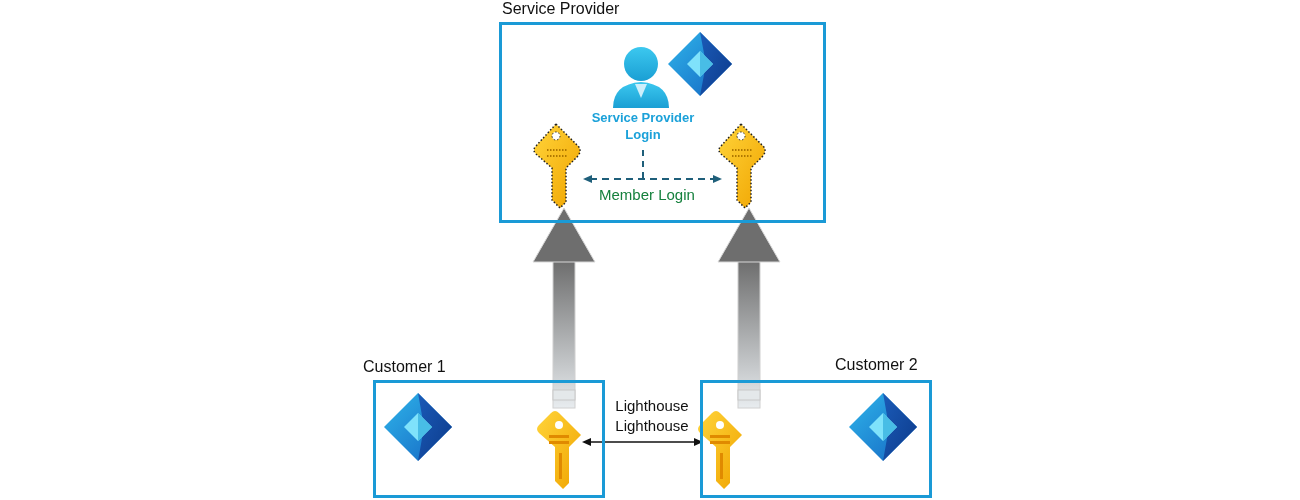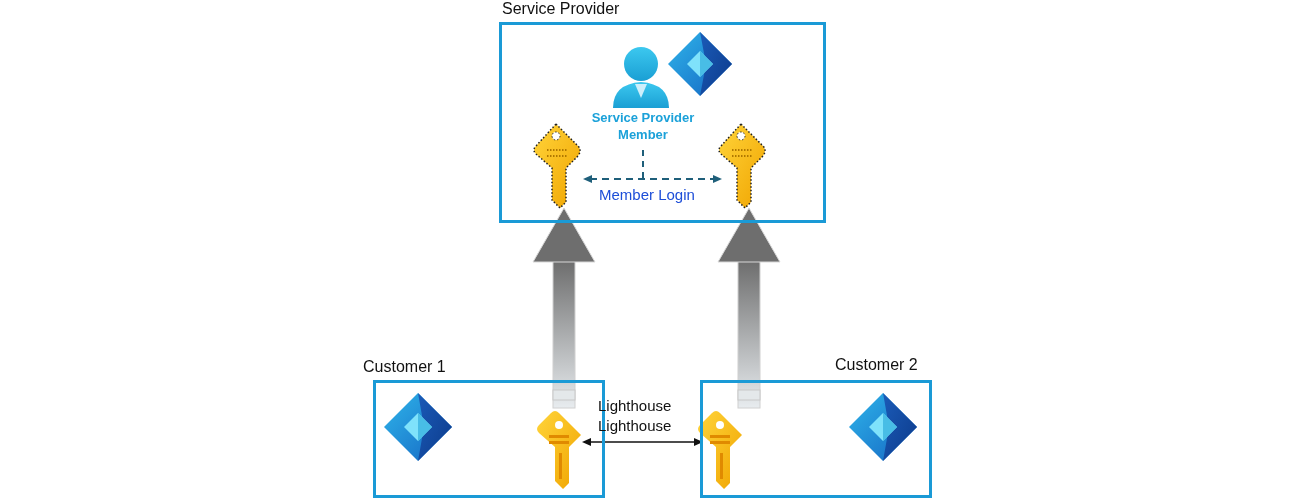--- a/index.html
+++ b/index.html
@@ -1,21 +1,21 @@
 <!DOCTYPE html>
 <html><head>
 <meta charset="utf-8">
 <style>
   html,body{margin:0;padding:0;background:#fff;}
   body{width:1300px;height:500px;position:relative;overflow:hidden;font-family:"Liberation Sans",sans-serif;}
   .box{position:absolute;border:3px solid #1a9ad6;box-sizing:border-box;background:transparent;}
   .title{position:absolute;font-size:16px;color:#111;white-space:nowrap;}
   .sp-member{position:absolute;color:#1ba1d9;font-size:13px;font-weight:bold;text-align:center;line-height:17px;}
-  .login{position:absolute;color:#1d4ed8;font-size:15px;}
-  .lh{position:absolute;color:#111;font-size:15px;text-align:left;line-height:20px;}
+  .login{position:absolute;color:#15803d;font-size:15px;}
+  .lh{position:absolute;color:#111;font-size:15px;text-align:center;line-height:20px;}
   svg{position:absolute;left:0;top:0;}
 </style>
 </head>
 <body>
 
 <svg width="1300" height="500">
   <defs>
     <linearGradient id="shaftGrad" x1="0" y1="0" x2="0" y2="1">
       <stop offset="0" stop-color="#6b6b6b"></stop>
       <stop offset="1" stop-color="#e8ecef"></stop>
@@ -121,20 +121,20 @@
 <div class="box" style="left:499px;top:22px;width:327px;height:201px;"></div>
 <div class="box" style="left:373px;top:380px;width:232px;height:118px;"></div>
 <div class="box" style="left:700px;top:380px;width:232px;height:118px;"></div>
 
 <div class="title" style="left:502px;top:0px;">Service Provider</div>
 <div class="title" style="left:363px;top:358px;">Customer 1</div>
 <div class="title" style="left:835px;top:356px;">Customer 2</div>
 
 <div class="sp-member" style="left:580px;top:109px;width:126px;">
   <div>Service Provider</div>
-  <div>Member</div>
+  <div>Login</div>
 </div>
 <div class="login" style="left:599px;top:186px;">Member Login</div>
 
 <div class="lh" style="left:598px;top:396px;width:108px;">
   <div>Lighthouse</div>
   <div>Lighthouse</div>
 </div>
 
 </body></html>

